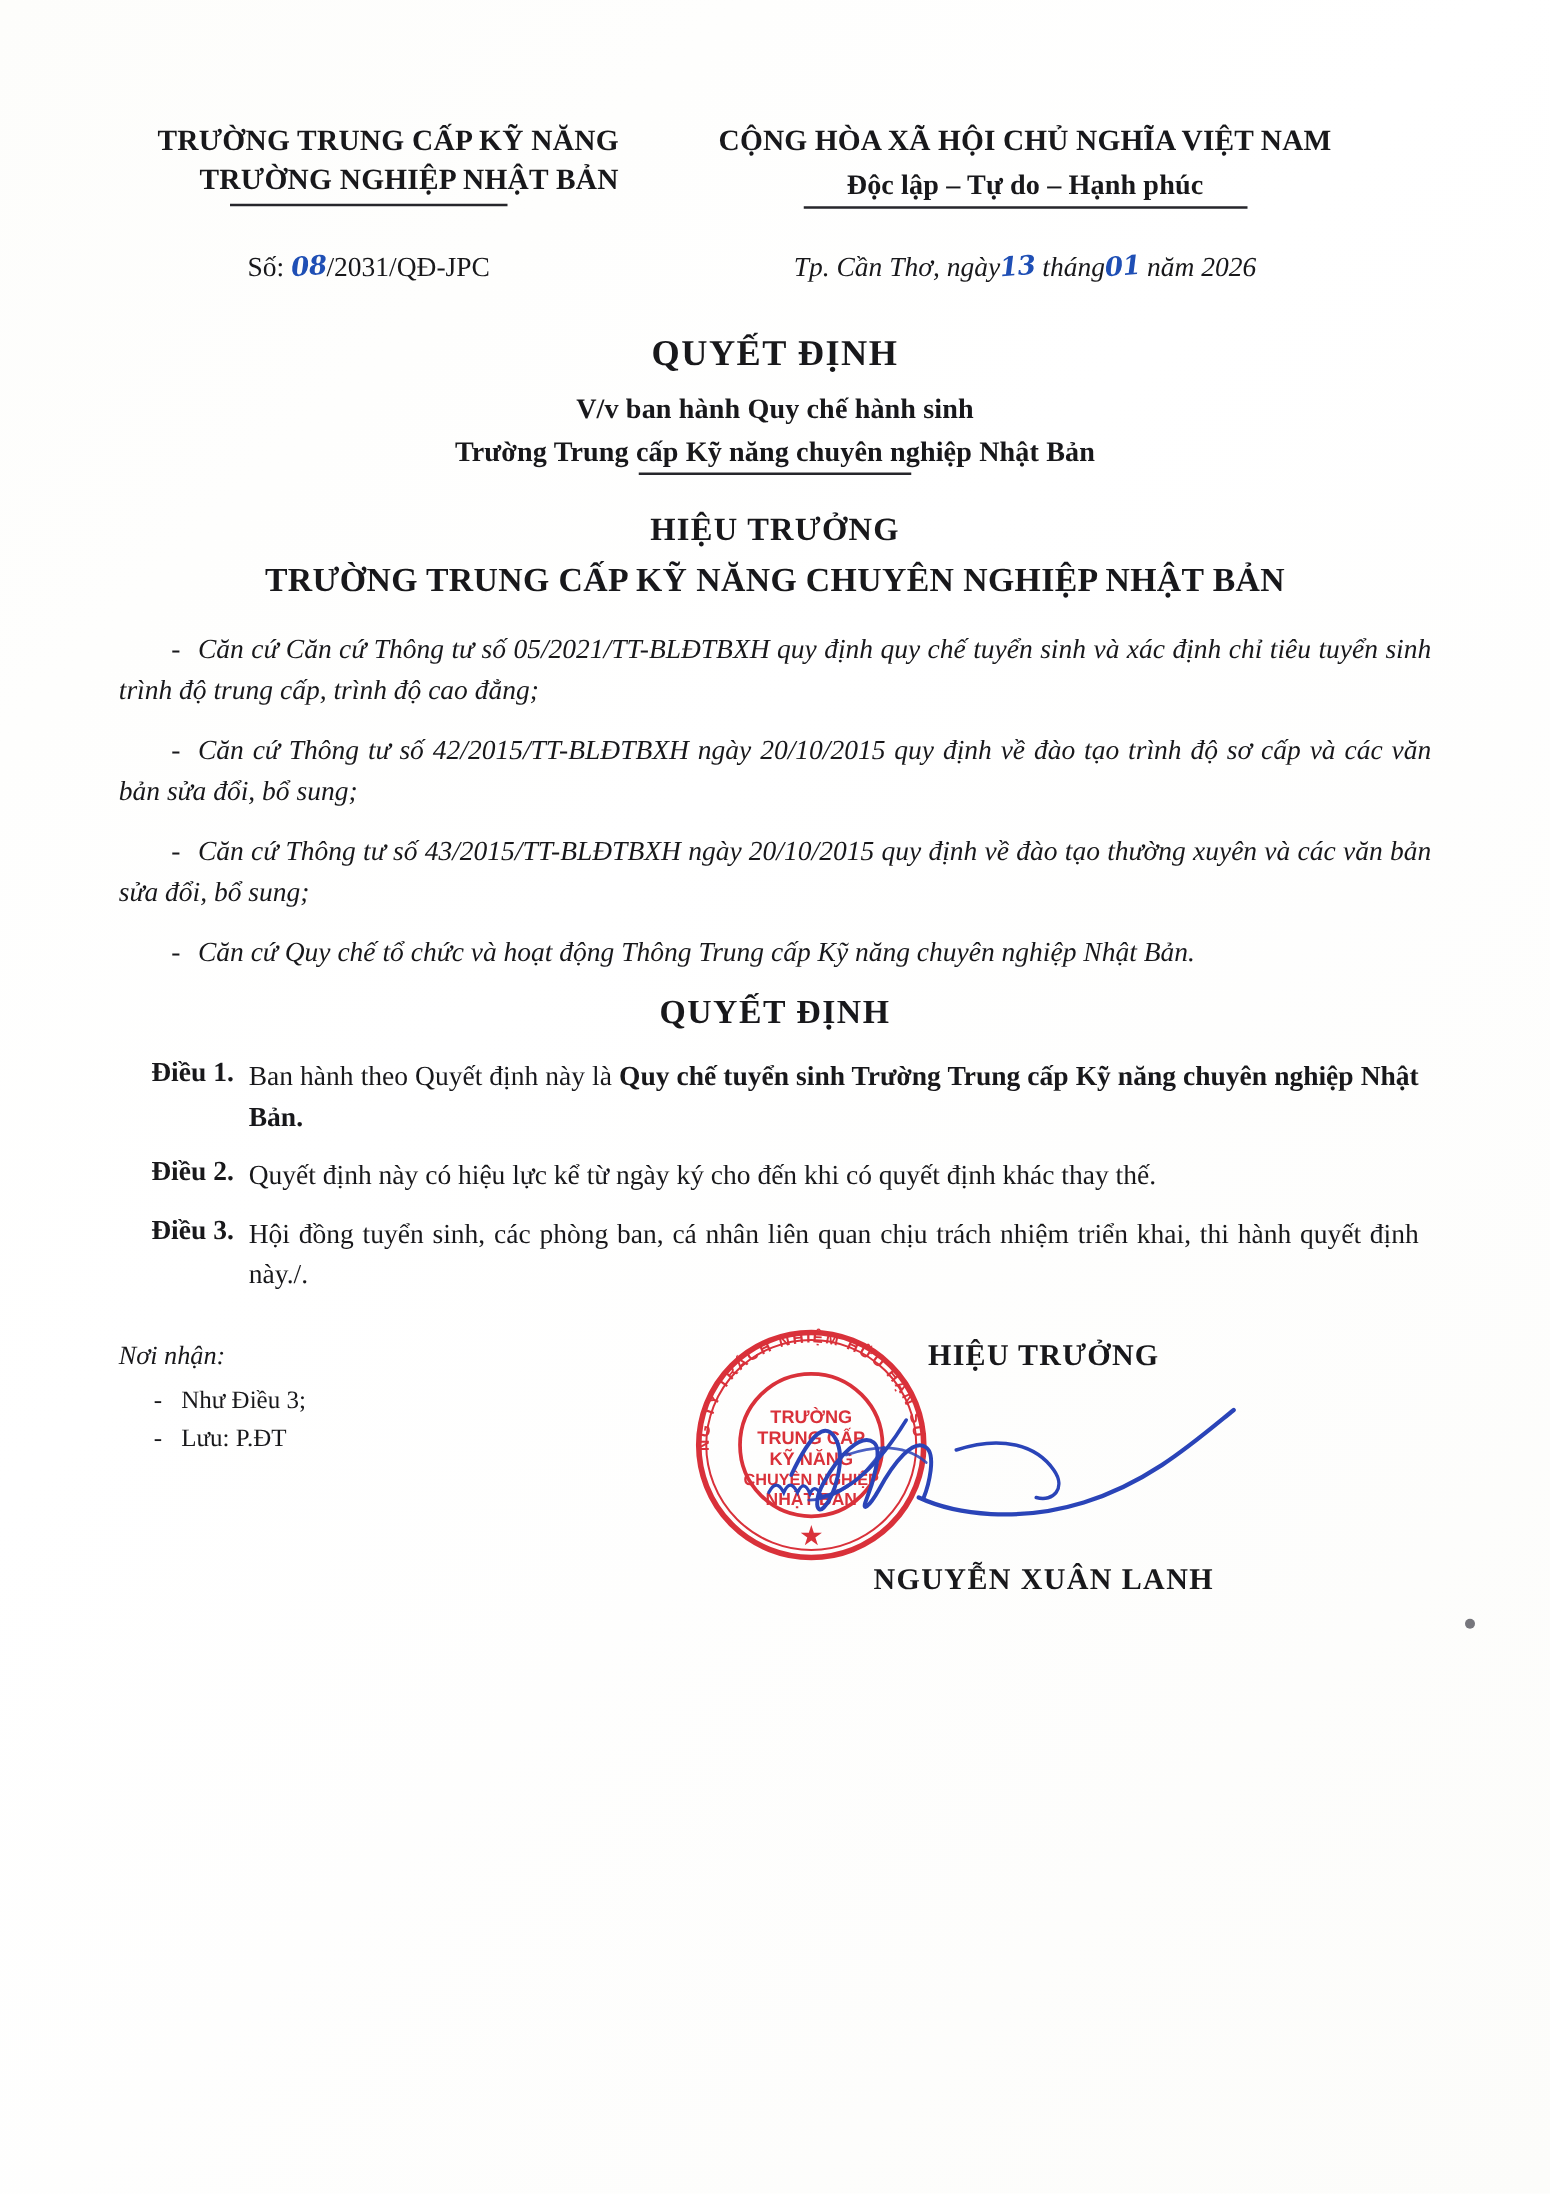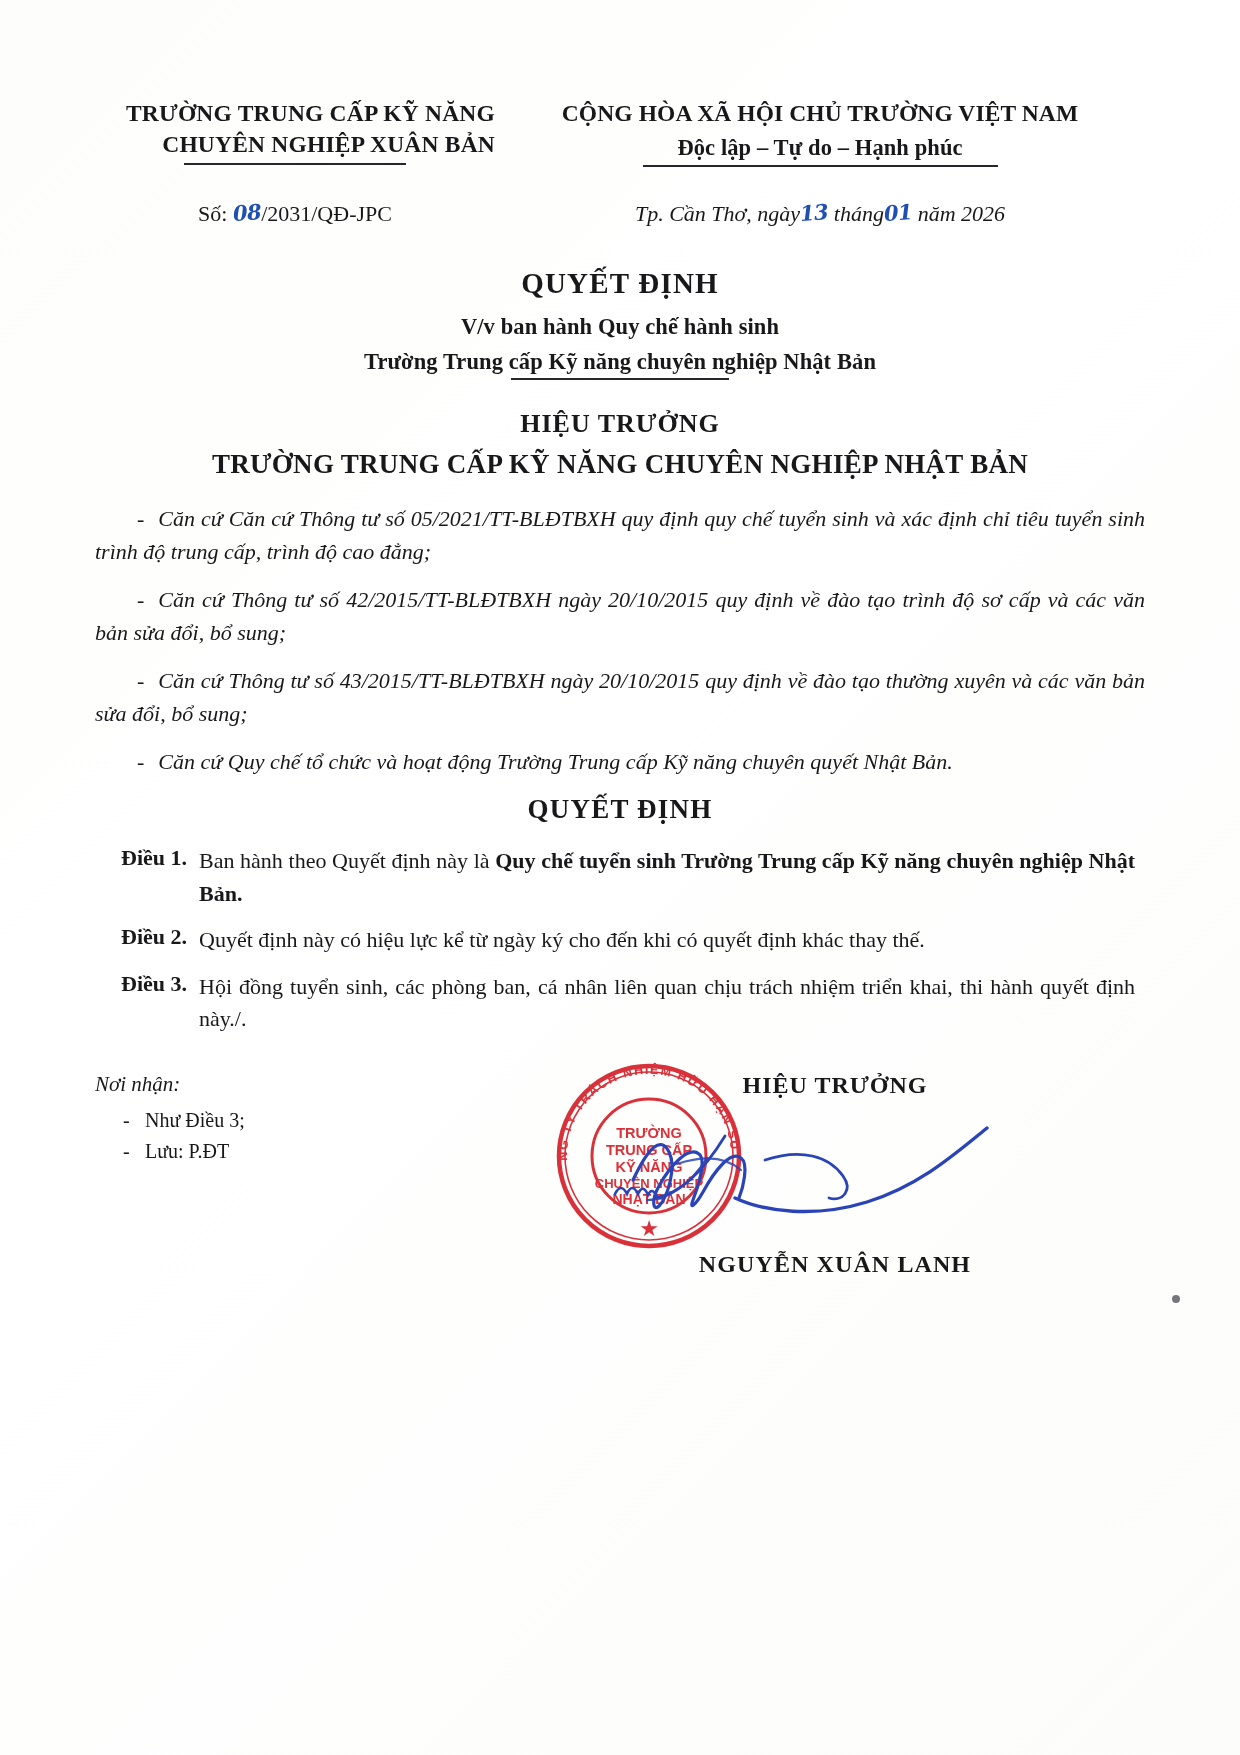--- a/index.html
+++ b/index.html
@@ -216,25 +216,25 @@
 <body>
 
 <div class="page">
   <div class="scan-tint"></div>
 
   <div class="content">
 
     <div class="doc-header">
       <div class="hdr-left">
         <div class="org-name">TRƯỜNG TRUNG CẤP KỸ NĂNG</div>
-        <div class="org-name">CHUYÊN NGHIỆP XUÂN BẢN</div>
+        <div class="org-name">TRƯỜNG NGHIỆP NHẬT BẢN</div>
         <div class="rule org"></div>
       </div>
       <div class="hdr-right">
-        <div class="nation-name">CỘNG HÒA XÃ HỘI CHỦ TRƯỜNG VIỆT NAM</div>
+        <div class="nation-name">CỘNG HÒA XÃ HỘI CHỦ NGHĨA VIỆT NAM</div>
         <div class="motto">Độc lập – Tự do – Hạnh phúc</div>
         <div class="rule motto-rule"></div>
       </div>
     </div>
 
     <div class="meta-row">
       <div class="meta-left">
         <span>Số:</span>
         <span class="hand">08</span><span>/2031/QĐ-JPC</span>
       </div>
@@ -250,21 +250,21 @@
       <div class="t-sub1">V/v ban hành Quy chế hành sinh</div>
       <div><span class="t-sub2">Trường Trung cấp Kỹ năng chuyên nghiệp Nhật Bản</span></div>
       <div class="t-hieutruong">HIỆU TRƯỞNG</div>
       <div class="t-orgbig">TRƯỜNG TRUNG CẤP KỸ NĂNG CHUYÊN NGHIỆP NHẬT BẢN</div>
     </div>
 
     <div class="basis">
       <p><span class="dash">-</span><span>Căn cứ Căn cứ Thông tư số 05/2021/TT-BLĐTBXH quy định quy chế tuyển sinh và xác định chỉ tiêu tuyển sinh trình độ trung cấp, trình độ cao đẳng;</span></p>
       <p><span class="dash">-</span><span>Căn cứ Thông tư số 42/2015/TT-BLĐTBXH ngày 20/10/2015 quy định về đào tạo trình độ sơ cấp và các văn bản sửa đổi, bổ sung;</span></p>
       <p><span class="dash">-</span><span>Căn cứ Thông tư số 43/2015/TT-BLĐTBXH ngày 20/10/2015 quy định về đào tạo thường xuyên và các văn bản sửa đổi, bổ sung;</span></p>
-      <p><span class="dash">-</span><span>Căn cứ Quy chế tổ chức và hoạt động Trường Trung cấp Kỹ năng chuyên quyết Nhật Bản.</span></p>
+      <p><span class="dash">-</span><span>Căn cứ Quy chế tổ chức và hoạt động Thông Trung cấp Kỹ năng chuyên nghiệp Nhật Bản.</span></p>
     </div>
 
     <div class="decides">QUYẾT ĐỊNH</div>
 
     <div class="articles">
 
       <div class="article">
         <div class="art-label">Điều 1.</div>
         <div class="art-body">
           <p><span>Ban hành theo Quyết định này là </span><b>Quy chế tuyển sinh Trường Trung cấp Kỹ năng chuyên nghiệp Nhật Bản.</b></p>

